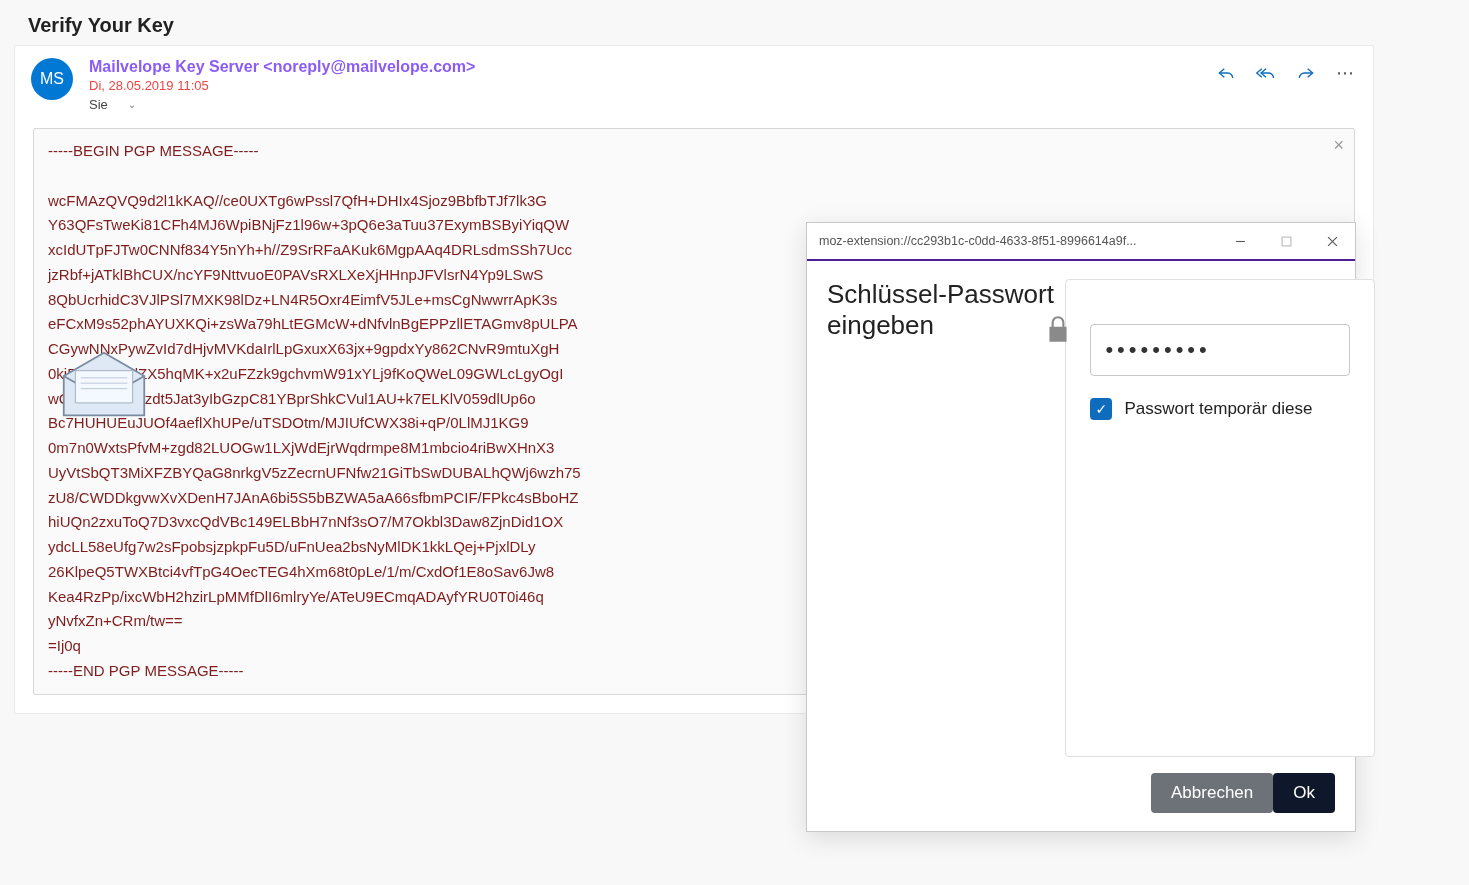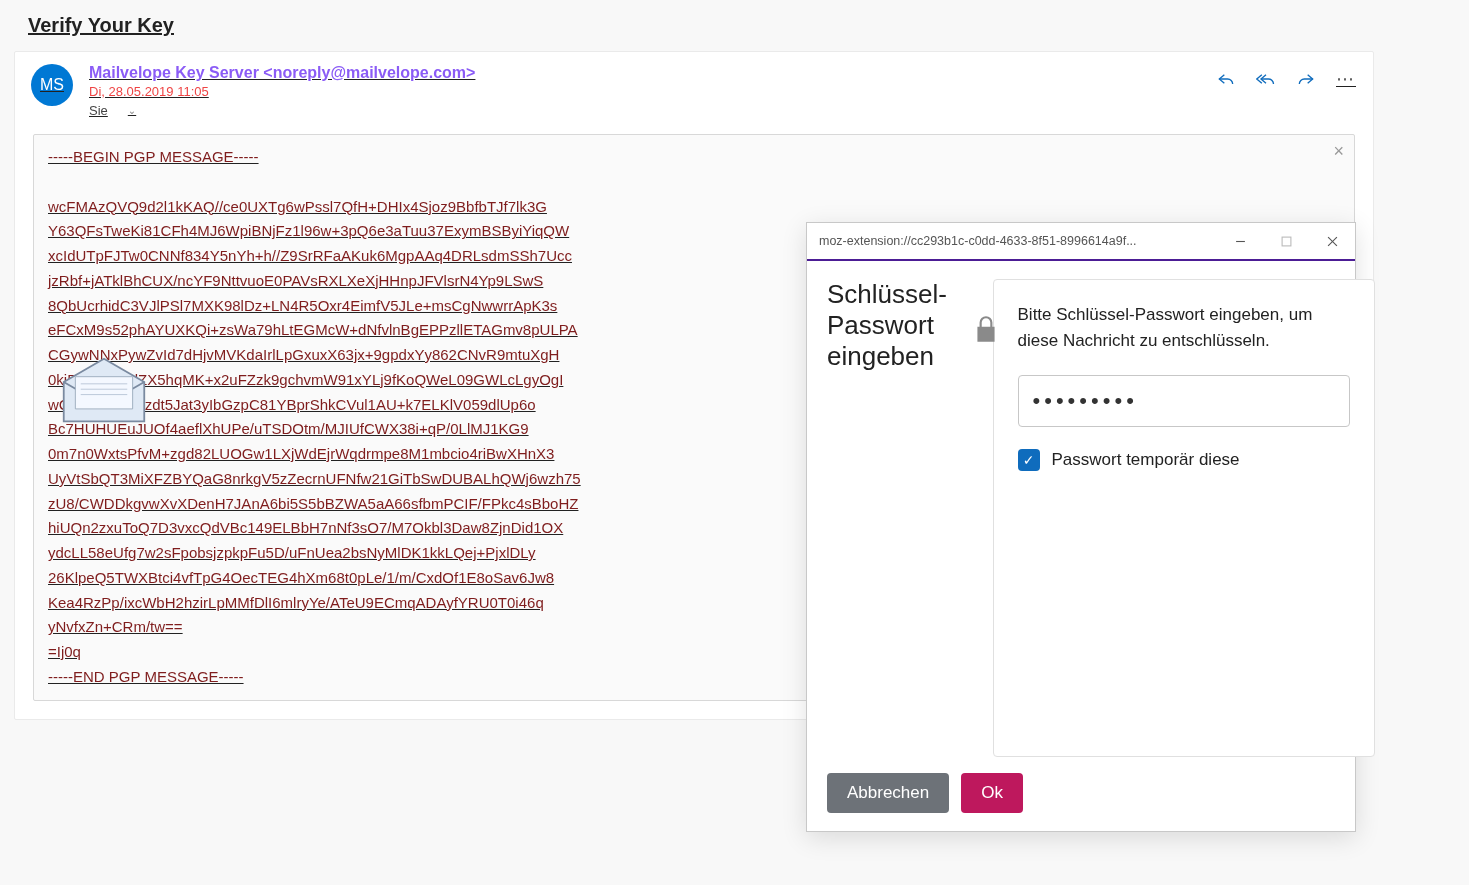--- a/index.html
+++ b/index.html
@@ -1,20 +1,20 @@
 <!DOCTYPE html>
 <html><head>
 <meta charset="utf-8">
 <style>
   html, body { margin: 0; padding: 0; font-family: "Segoe UI", Arial, sans-serif; background: #f8f8f8; color: #222; }
-  .page { width: 1388px; height: 885px; position: relative; overflow: hidden; text-decoration: underline; }
+  .page { width: 1388px; height: 885px; position: relative; overflow: hidden; }
 
   .subject { font-size: 20px; font-weight: 600; padding: 14px 28px 8px 28px; color: #222; }
 
-  .mail-card { background: #fff; margin: 6px 14px 0 14px; border: 1px solid #eaeaea; border-radius: 2px; }
+  .mail-card { background: #fff; margin: 0 14px 0 14px; border: 1px solid #eaeaea; border-radius: 2px; }
   .mail-header { display: flex; align-items: flex-start; padding: 12px 16px 10px 16px; gap: 16px; }
   .avatar { width: 42px; height: 42px; border-radius: 50%; background: #0078d4; color: #fff; display: flex; align-items: center; justify-content: center; font-size: 16px; font-weight: 500; flex-shrink: 0; }
   .sender-block { flex: 1; }
   .sender { color: #8b5cf6; font-size: 16px; font-weight: 600; }
   .date { color: #ef4444; font-size: 13px; margin-top: 2px; }
   .recipients { font-size: 13px; color: #444; margin-top: 4px; display: flex; align-items: center; gap: 20px; }
   .chev { font-size: 10px; color: #888; }
 
   .mail-actions { display: flex; gap: 18px; align-items: center; padding-top: 4px; }
   .mail-actions .ic { width: 22px; height: 22px; display: flex; align-items: center; justify-content: center; cursor: pointer; color: #0f6cbd; }
@@ -46,24 +46,24 @@
   .lockstrip .lockicon { position: absolute; right: 14px; top: 14px; color: #888; }
 
   .form-card { background: #fff; border: 1px solid #e0e0e0; border-radius: 4px; margin-top: 0; padding: 22px 24px 26px 24px; }
   .form-msg { font-size: 17px; color: #222; line-height: 1.5; }
   .pwfield { margin-top: 22px; width: 100%; box-sizing: border-box; border: 1px solid #c7c7c7; border-radius: 4px; padding: 12px 14px; font-size: 22px; letter-spacing: 4px; color: #333; }
   .remember { display: flex; align-items: center; gap: 12px; margin-top: 22px; font-size: 17px; }
   .chk { width: 22px; height: 22px; background: #0f6cbd; border-radius: 4px; display: flex; align-items: center; justify-content: center; color: #fff; font-size: 14px; cursor: pointer; }
 
   .lockstrip2 { margin: 0 -20px; height: 54px; background: #eee; border-top: 1px solid #e2e2e2; }
 
-  .footer { display: flex; justify-content: flex-start; gap: 12px; padding: 16px 20px 18px 20px; }
+  .footer { display: flex; justify-content: flex-end; padding: 16px 20px 18px 20px; }
   .btn { padding: 10px 20px; border-radius: 4px; font-size: 17px; cursor: pointer; border: none; }
   .btn-cancel { background: #6d7278; color: #fff; }
-  .btn-ok { background: #be185d; color: #fff; }
+  .btn-ok { background: #0f172a; color: #fff; }
 </style>
 </head>
 <body>
 
 <div class="page">
 
   <div class="subject">Verify Your Key</div>
 
   <div class="mail-card">
     <div class="mail-header">
@@ -171,21 +171,20 @@
 
       <div class="lockstrip">
         <div class="lockicon">
           <svg width="26" height="30" viewBox="0 0 24 28" fill="#8a8a8a">
               <path d="M12 2a6 6 0 00-6 6v4H4v14h16V12h-2V8a6 6 0 00-6-6zm-4 6a4 4 0 118 0v4H8V8z"></path>
             </svg>
         </div>
       </div>
 
       <div class="form-card">
-        <div class="form-msg">Bitte Schlüssel-Passwort eingeben, um diese Nachricht zu entschlüsseln.</div>
         <input type="password" class="pwfield" value="•••••••••" style="">
         <div class="remember">
           <div class="chk">✓</div>
           <span>Passwort temporär diese</span>
         </div>
       </div>
 
       <div class="lockstrip2"></div>
     </div>
 

